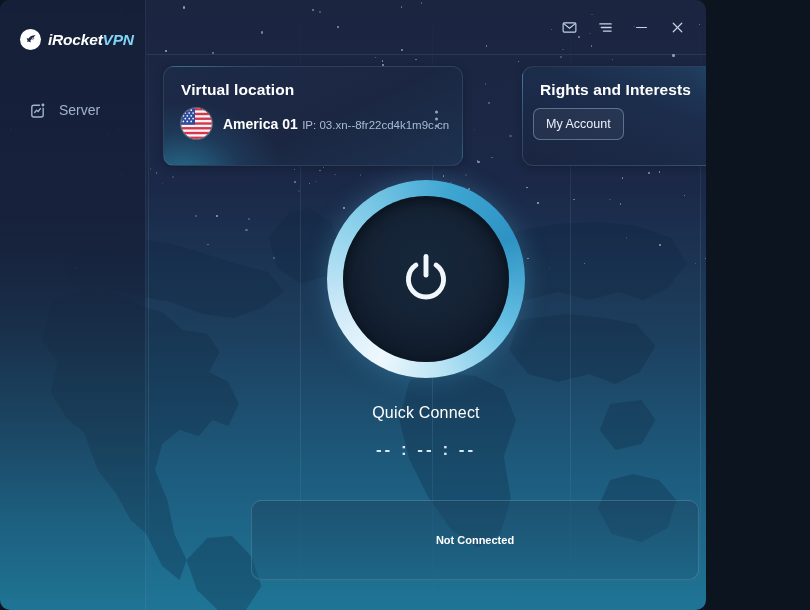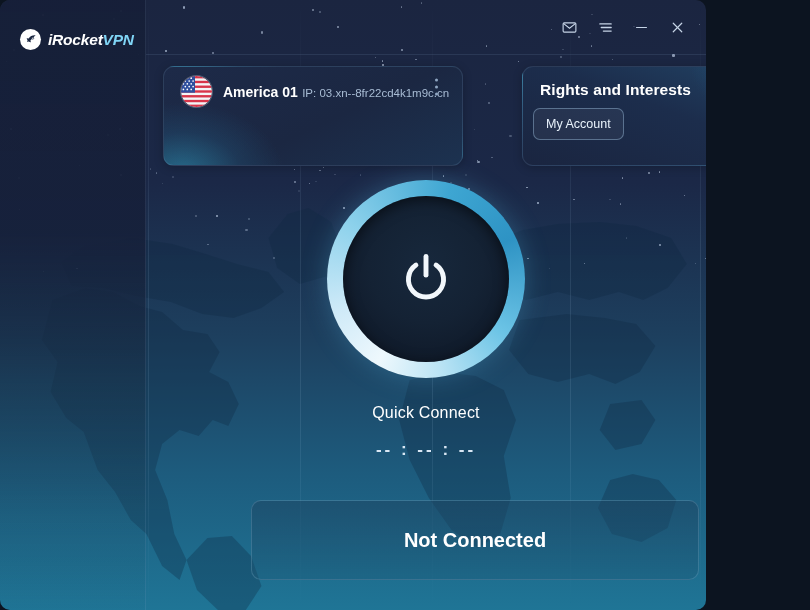--- a/index.html
+++ b/index.html
@@ -235,21 +235,21 @@
   
   #status {
     position:absolute; left:251px; top:500px; width:448px; height:80px;
     border-radius:10px;
     background:linear-gradient(180deg, rgba(30,70,100,.55), rgba(28,88,118,.38));
     border:1px solid rgba(175,215,240,.20);
     display:flex; flex-direction:column; align-items:center; justify-content:center;
     z-index:4;
     cursor:pointer;
   }
-  #status-title { color:#ffffff; font-size:20px; font-weight:bold; }
+  #status-title { color:#ffffff; font-size:11px; font-weight:bold; }
   #status-sub   { color:#b9cbdd; font-size:13px; margin-top:9px; }
 </style>
 </head>
 <body>
 
 <div id="app">
 
   <div id="worldmap">
     <svg viewBox="0 0 810 610" preserveAspectRatio="none">
       <g fill="#0e2740">
@@ -472,26 +472,37 @@
         </svg>
       </span>
       <span class="name">
         <span class="w">iRocket</span><span class="b">VPN</span>
       </span>
     </div>
 
     <div id="nav">
 
 
+      <div class="navitem">
+        <span class="ico">
+          <svg width="21" height="21" viewBox="0 0 24 24" fill="none" stroke="#9fb3cd" stroke-width="1.6">
+            <path d="M18.5 8.8v8.4c0 1.3-1 2.3-2.3 2.3H7.8c-1.3 0-2.3-1-2.3-2.3V8.3C5.5 7 6.5 6 7.8 6h7"></path>
+            <path d="M8.8 14.3 11 11.6l1.7 1.5 2.6-3.2" stroke-linecap="round" stroke-linejoin="round"></path>
+            <circle cx="18.2" cy="5.6" r="1.7" fill="#9fb3cd" stroke="none"></circle>
+          </svg>
+        </span>
+        <span>Server</span>
+      </div>
 
 
     </div>
   </div>
 
   <div class="card" id="card-location">
+    <h2>Virtual location</h2>
     <div id="loc-body">
       <span id="flag">
         <svg width="31" height="31" viewBox="0 0 31 31">
           <defs>
               <clipPath id="fc">
                 <circle cx="15.5" cy="15.5" r="15.5"></circle>
               </clipPath>
             </defs>
           <g clip-path="url(#fc)">
             <rect width="31" height="31" fill="#f4f5f7"></rect>

